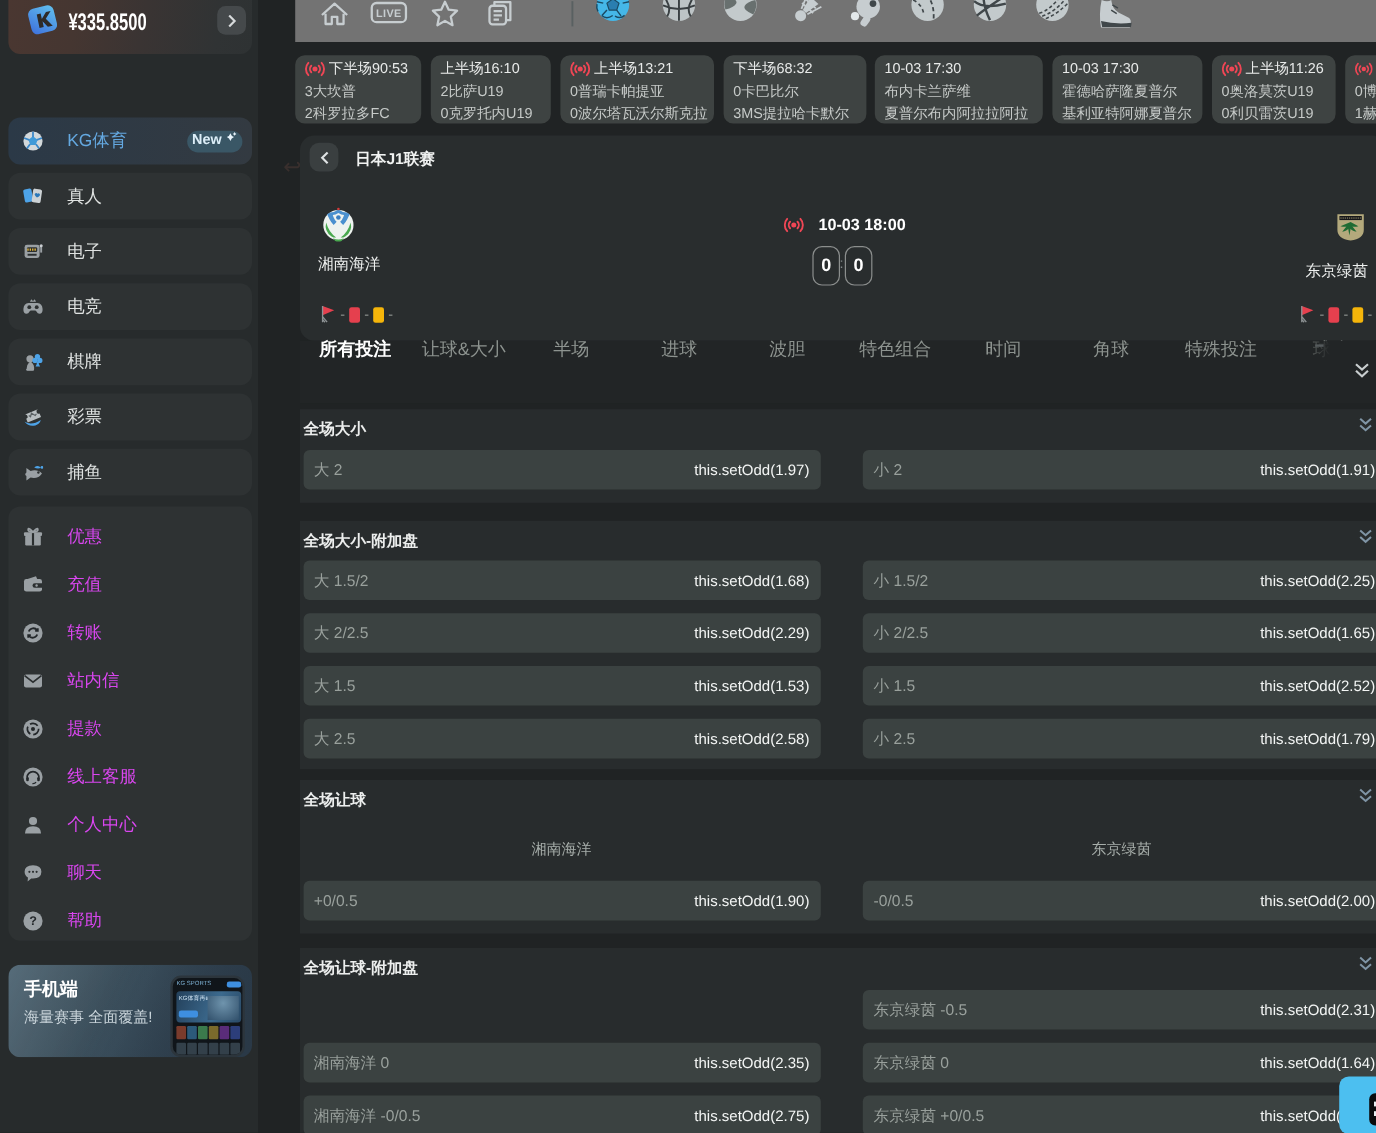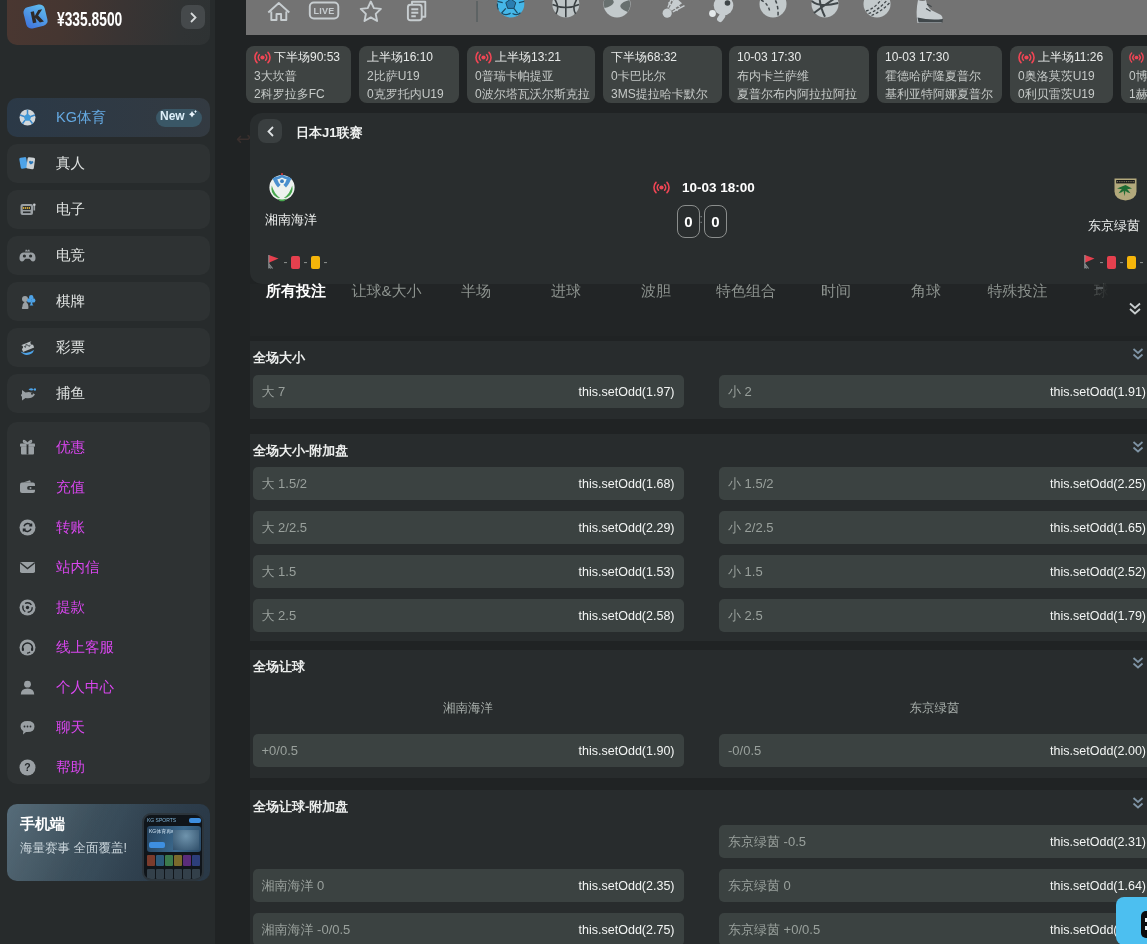--- a/index.html
+++ b/index.html
@@ -433,21 +433,21 @@
       <path d="M3 2.5 L8 7 L13 2.5 M3 8 L8 12.5 L13 8" stroke="#c9cecf" stroke-width="1.8" fill="none"></path>
     </svg>
 </div>
 
 <div class="sec" style="top:341px;height:78px">
     <h3>全场大小</h3>
     <svg class="chev" width="14" height="15" viewBox="0 0 14 15">
       <path d="M2.5 2 L7 6 L11.5 2 M2.5 7.5 L7 11.5 L11.5 7.5" stroke="#7f94a5" stroke-width="1.7" fill="none"></path>
     </svg>
  <div class="odd lft" style="top:34px">
-      <span class="l">大 7</span>
+      <span class="l">大 2</span>
       <span class="v">this.setOdd(1.97)</span>
     </div>
  <div class="odd r" style="top:34px">
       <span class="l">小 2</span>
       <span class="v">this.setOdd(1.91)</span>
     </div>
 </div>
 <div class="sec" style="top:434px;height:207px">
     <h3>全场大小-附加盘</h3>
     <svg class="chev" width="14" height="15" viewBox="0 0 14 15">

